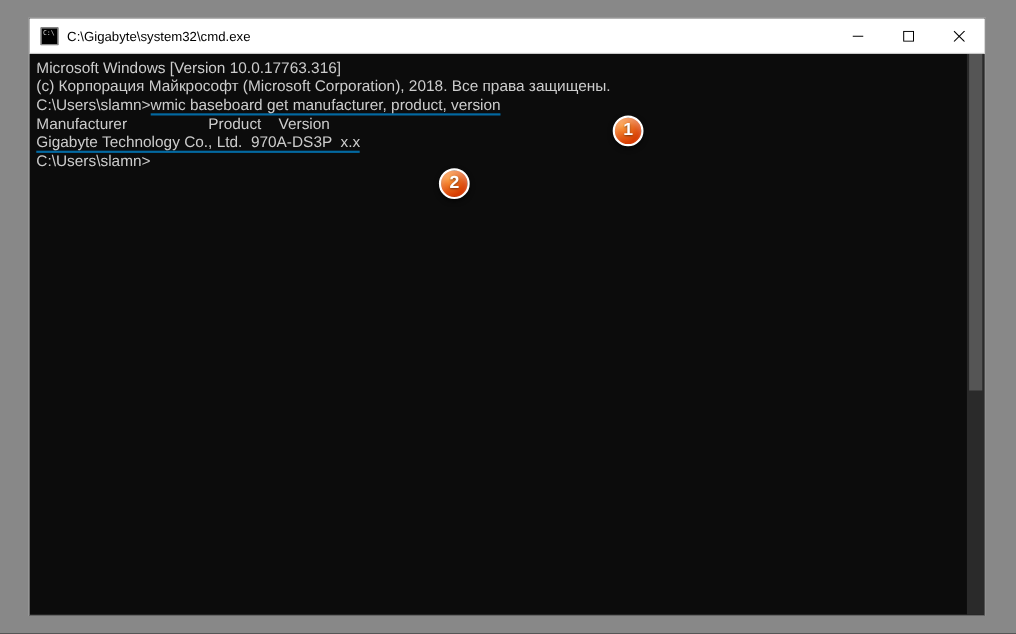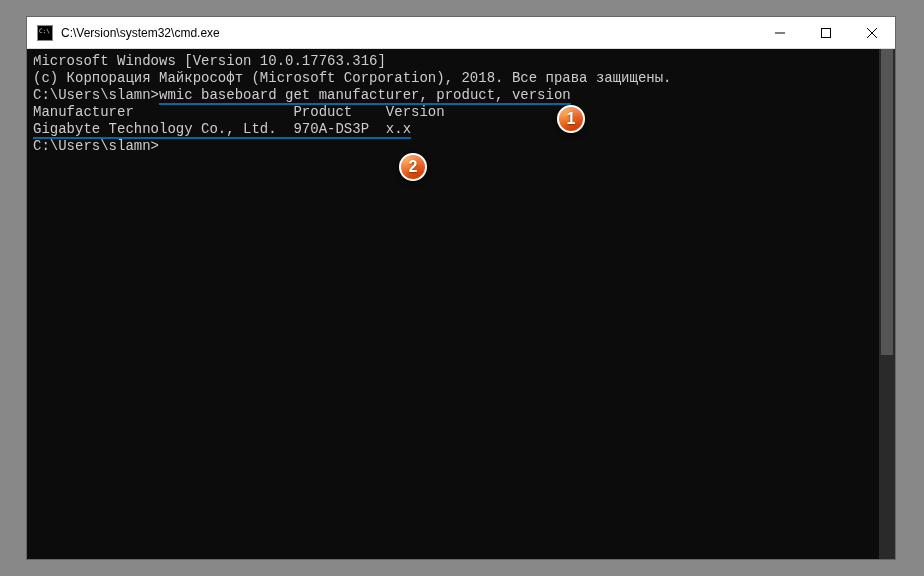--- a/index.html
+++ b/index.html
@@ -69,21 +69,21 @@
     flex: 1;
     background: #0c0c0c;
     display: flex;
     position: relative;
     overflow: hidden;
   }
   .console {
     flex: 1;
     padding: 4px 6px;
     color: #ccc;
-    font-family: Liberation Mono, monospace;
+    font-family: Liberation Sans, sans-serif;
     font-size: 14px;
     line-height: 17px;
     white-space: pre;
     overflow: hidden;
     border-radius: 27px;
   }
   .scrollbar {
     width: 16px;
     background: #2a2a2a;
     position: relative;
@@ -121,21 +121,21 @@
     font-family: Arial, sans-serif;
     text-shadow: 0 1px 2px rgba(0,0,0,0.5);
   }
 </style>
 </head>
 <body>
 
 <div class="window">
   <div class="titlebar">
     <div class="titlebar-icon"></div>
-    <div class="title-text">C:\Version\system32\cmd.exe</div>
+    <div class="title-text">C:\Gigabyte\system32\cmd.exe</div>
     <div class="win-controls">
       <div class="win-btn">
         <svg viewBox="0 0 10 10">
             <line x1="0" y1="5" x2="10" y2="5" stroke="currentColor" stroke-width="1"></line>
           </svg>
       </div>
       <div class="win-btn">
         <svg viewBox="0 0 10 10">
             <rect x="0.5" y="0.5" width="9" height="9" fill="none" stroke="currentColor" stroke-width="1"></rect>
           </svg>

